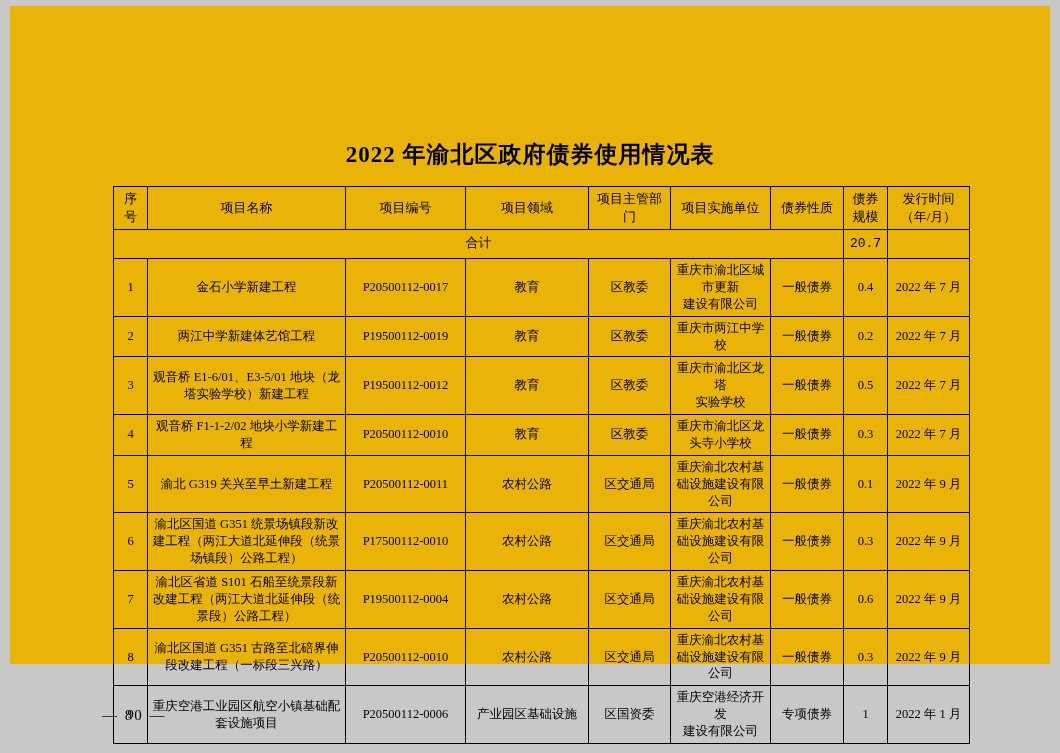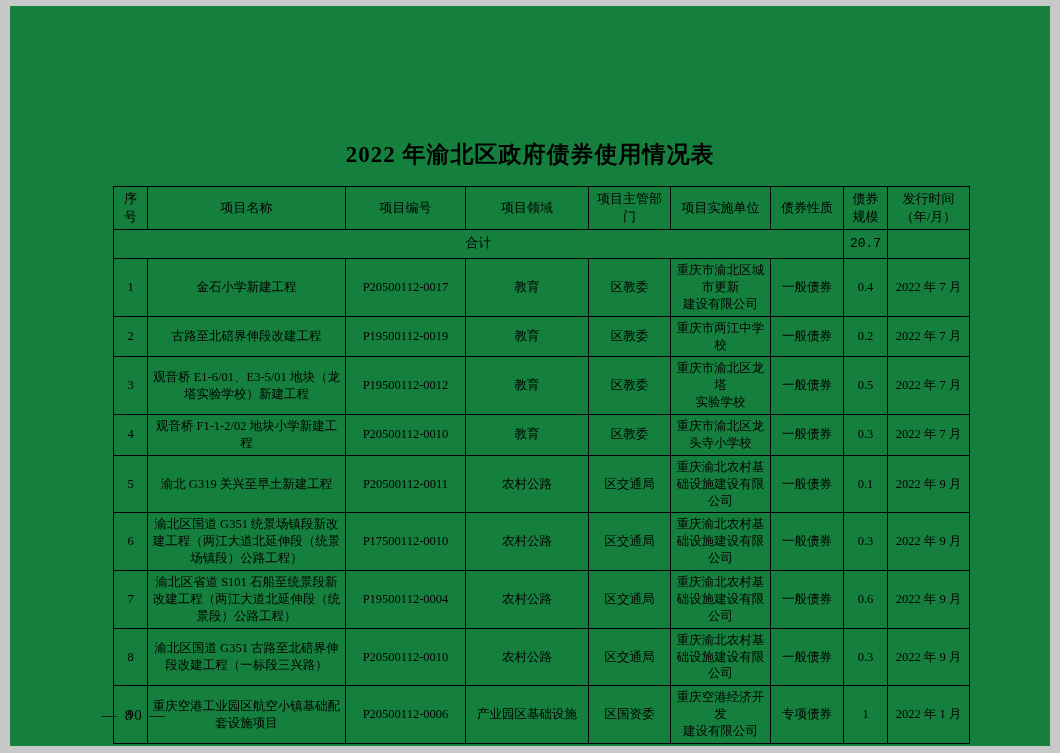--- a/index.html
+++ b/index.html
@@ -11,22 +11,22 @@
     width: 1060px;
     height: 753px;
     overflow: hidden;
     font-family: "Liberation Serif", serif;
   }
   .page {
     position: absolute;
     left: 10px;
     top: 6px;
     width: 1040px;
-    height: 740px;
-    background: #15803d;
+    height: 658px;
+    background: #eab308;
     box-sizing: border-box;
   }
   .title {
     text-align: center;
     font-family: "Liberation Serif", serif;
     font-size: 23px;
     font-weight: bold;
     letter-spacing: 1px;
     margin-top: 133px;
   }
@@ -154,21 +154,21 @@
           <td class="cell-lines">
             <span>重庆市渝北区城市更新</span>
             <span>建设有限公司</span>
           </td>
           <td>一般债券</td>
           <td>0.4</td>
           <td>2022 年 7 月</td>
         </tr>
         <tr>
           <td>2</td>
-          <td class="proj-name">古路至北碚界伸段改建工程</td>
+          <td class="proj-name">两江中学新建体艺馆工程</td>
           <td>P19500112-0019</td>
           <td>教育</td>
           <td>区教委</td>
           <td>重庆市两江中学校</td>
           <td>一般债券</td>
           <td>0.2</td>
           <td>2022 年 7 月</td>
         </tr>
         <tr>
           <td>3</td>

